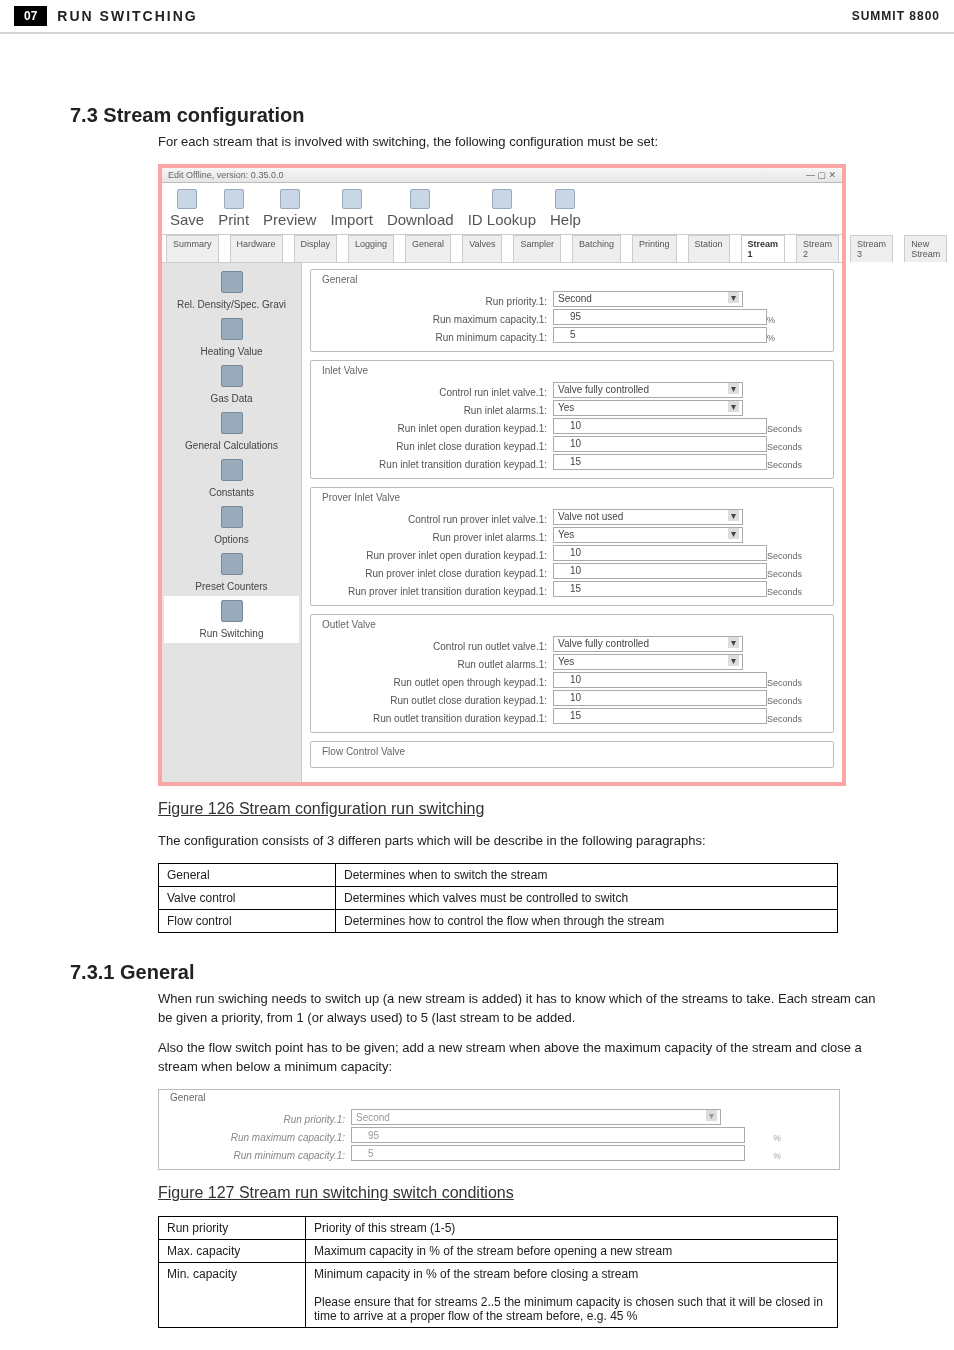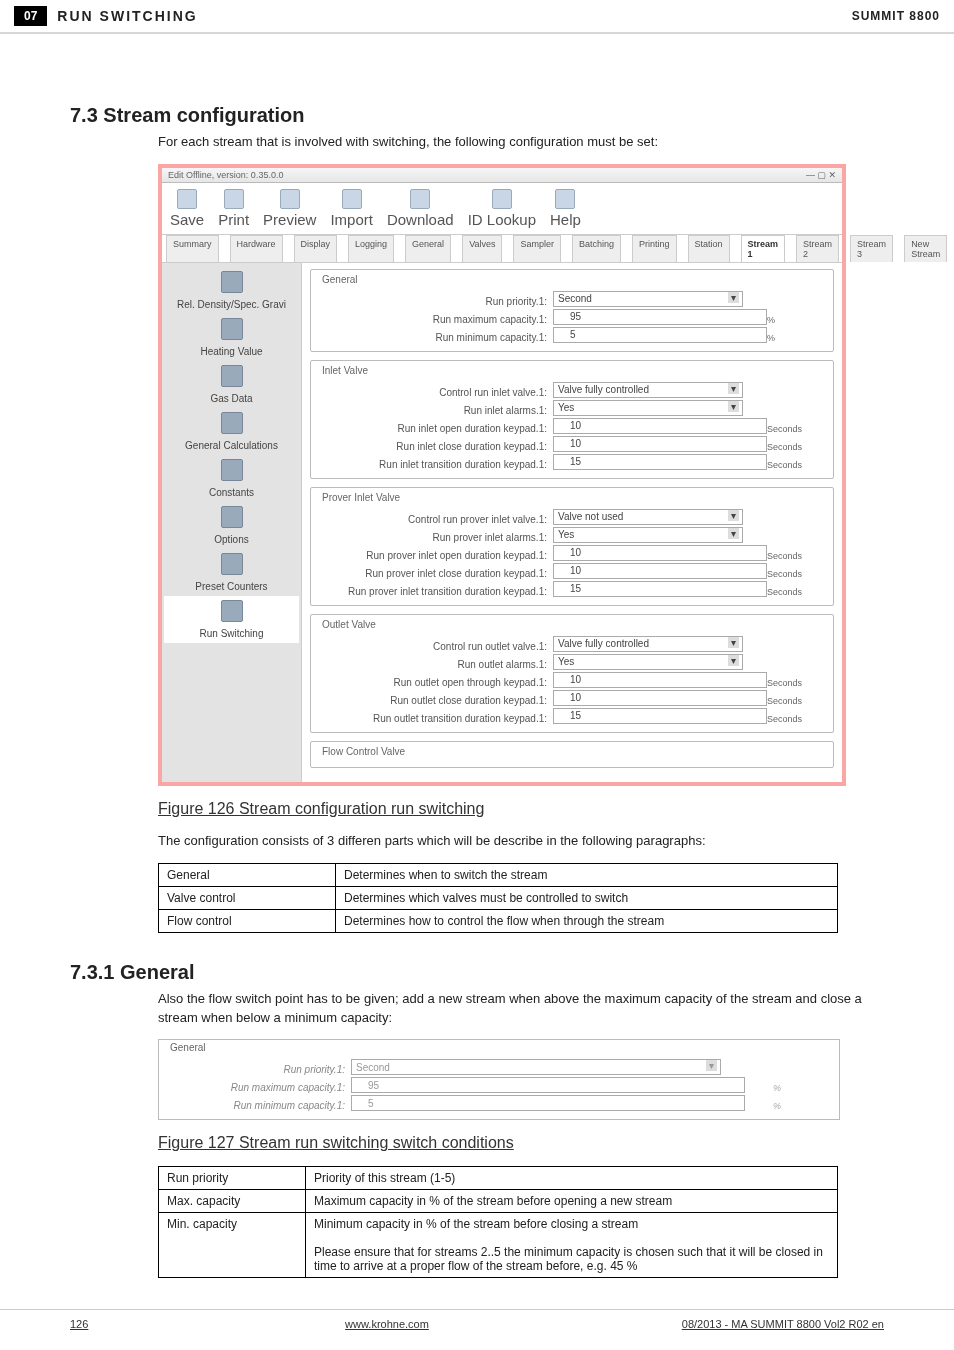--- a/index.html
+++ b/index.html
@@ -484,20 +484,21 @@
             <td>Determines which valves must be controlled to switch</td>
           </tr>
           <tr>
             <td style="width: 160px;">Flow control</td>
             <td>Determines how to control the flow when through the stream</td>
           </tr>
         </tbody>
     </table>
 
     <h3>7.3.1 General</h3>
+    <p class="body-text indent">When run swiching needs to switch up (a new stream is added) it has to know which of the streams to take. Each stream can be given a priority, from 1 (or always used)  to 5 (last stream to be added.</p>
     <p class="body-text indent">Also the flow switch point has to be given; add a new stream when above the maximum capacity of the stream and close a stream when below a minimum capacity:</p>
 
     <div class="screenshot-small">
       <div class="form-group">
         <div class="legend">General</div>
         <div id="general-snippet-rows">
             <div class="form-row">
               <div class="form-label">Run priority.1:</div>
               <div class="form-select">Second</div>
               <div class="form-unit"></div>

